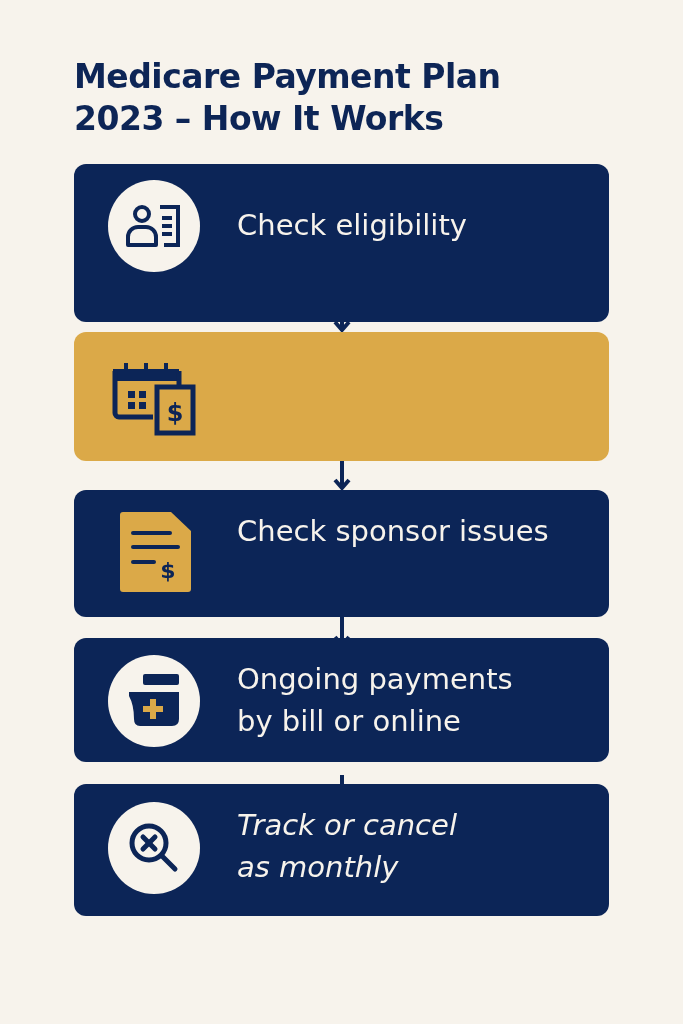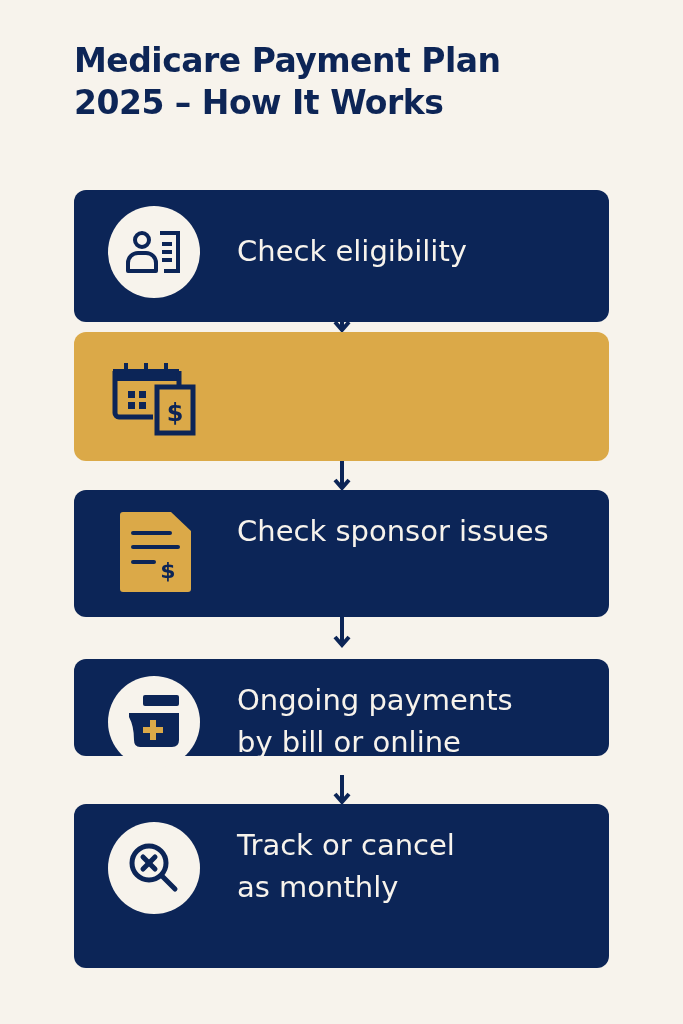--- a/index.html
+++ b/index.html
@@ -1,34 +1,34 @@
 <!DOCTYPE html>
 <html><head>
 <meta charset="utf-8">
 <style>
   html, body { margin:0; padding:0; }
   body { width:683px; height:1024px; background:#f7f3ec; position:relative; overflow:hidden; font-family:"DejaVu Sans", sans-serif; }
-  .title { position:absolute; left:74px; top:40px; margin:0; color:#0d2556; font-size:33px; font-weight:bold; line-height:42px; letter-spacing:-0.5px; }
+  .title { position:absolute; left:74px; top:56px; margin:0; color:#0d2556; font-size:33px; font-weight:bold; line-height:42px; letter-spacing:-0.5px; }
   .card { position:absolute; left:74px; width:535px; border-radius:12px; background:#0c2557; box-sizing:border-box; }
   .card.gold { background:#dba948; }
   .icon-wrap { position:absolute; left:34px; width:92px; height:92px; display:flex; align-items:center; justify-content:center; }
   .circle { border-radius:50%; background:#f7f3ec; }
   .text { position:absolute; left:163px; color:#f7f3ec; font-size:29px; line-height:42px; }
   .sub { font-size:22px; line-height:30px; display:block; }
   .arrow { position:absolute; left:333px; width:18px; }
 </style>
 </head>
 <body>
 
 <h1 class="title">
   <span>Medicare Payment Plan</span><br>
-  <span>2025 – How It Works</span>
+  <span>2023 – How It Works</span>
 </h1>
 
-<div class="card" style="top:190px;height:132px;">
+<div class="card" style="top:164px;height:158px;">
   <div class="icon-wrap circle" style="top:16px;">
     <svg width="60" height="50" viewBox="0 0 60 50">
       <circle cx="18" cy="13" r="7" fill="none" stroke="#0c2557" stroke-width="4"></circle>
       <path d="M4 44 V36 A10 10 0 0 1 14 26 H22 A10 10 0 0 1 32 36 V44 Z" fill="none" stroke="#0c2557" stroke-width="4" stroke-linejoin="round"></path>
       <path d="M36 6 H54 V44 H40" fill="none" stroke="#0c2557" stroke-width="4"></path>
       <line x1="38" y1="17" x2="48" y2="17" stroke="#0c2557" stroke-width="4"></line>
       <line x1="38" y1="25" x2="48" y2="25" stroke="#0c2557" stroke-width="4"></line>
       <line x1="38" y1="33" x2="48" y2="33" stroke="#0c2557" stroke-width="4"></line>
     </svg>
   </div>
@@ -79,41 +79,41 @@
   <div class="text" style="top:20px;">
     <span>Check sponsor issues</span><br>
   </div>
 </div>
 
 <svg class="arrow" style="top:617px;height:32px;" viewBox="0 0 18 32">
   <line x1="9" y1="0" x2="9" y2="28" stroke="#0c2557" stroke-width="4"></line>
   <polyline points="2,20 9,28 16,20" fill="none" stroke="#0c2557" stroke-width="4"></polyline>
 </svg>
 
-<div class="card" style="top:659px;height:97px;">
+<div class="card" style="top:638px;height:124px;">
   <div class="icon-wrap circle" style="top:17px;">
     <svg width="56" height="62" viewBox="0 0 56 62">
       <rect x="17" y="4" width="36" height="11" rx="2" fill="#0c2557"></rect>
       <path d="M3 22 H53 V49 Q53 56 46 56 H14 Q8 56 8 49 Q8 35 3 26 Z" fill="#0c2557"></path>
       <rect x="24" y="29" width="6" height="20" fill="#dba948"></rect>
       <rect x="17" y="36" width="20" height="6" fill="#dba948"></rect>
     </svg>
   </div>
   <div class="text" style="top:20px;">
     <span>Ongoing payments</span><br>
     <span>by bill or online</span>
   </div>
 </div>
 
 <svg class="arrow" style="top:775px;height:31px;" viewBox="0 0 18 31">
   <line x1="9" y1="0" x2="9" y2="27" stroke="#0c2557" stroke-width="4"></line>
   <polyline points="2,19 9,27 16,19" fill="none" stroke="#0c2557" stroke-width="4"></polyline>
 </svg>
 
-<div class="card" style="top:804px;height:164px;">
+<div class="card" style="top:784px;height:132px;font-style:italic;">
   <div class="icon-wrap circle" style="top:18px;">
     <svg width="58" height="58" viewBox="0 0 58 58">
       <circle cx="24" cy="24" r="17" fill="none" stroke="#0c2557" stroke-width="5"></circle>
       <line x1="18" y1="18" x2="30" y2="30" stroke="#0c2557" stroke-width="5" stroke-linecap="round"></line>
       <line x1="30" y1="18" x2="18" y2="30" stroke="#0c2557" stroke-width="5" stroke-linecap="round"></line>
       <line x1="37" y1="37" x2="50" y2="50" stroke="#0c2557" stroke-width="5" stroke-linecap="round"></line>
     </svg>
   </div>
   <div class="text" style="top:20px;">
     <span>Track or cancel</span><br>

